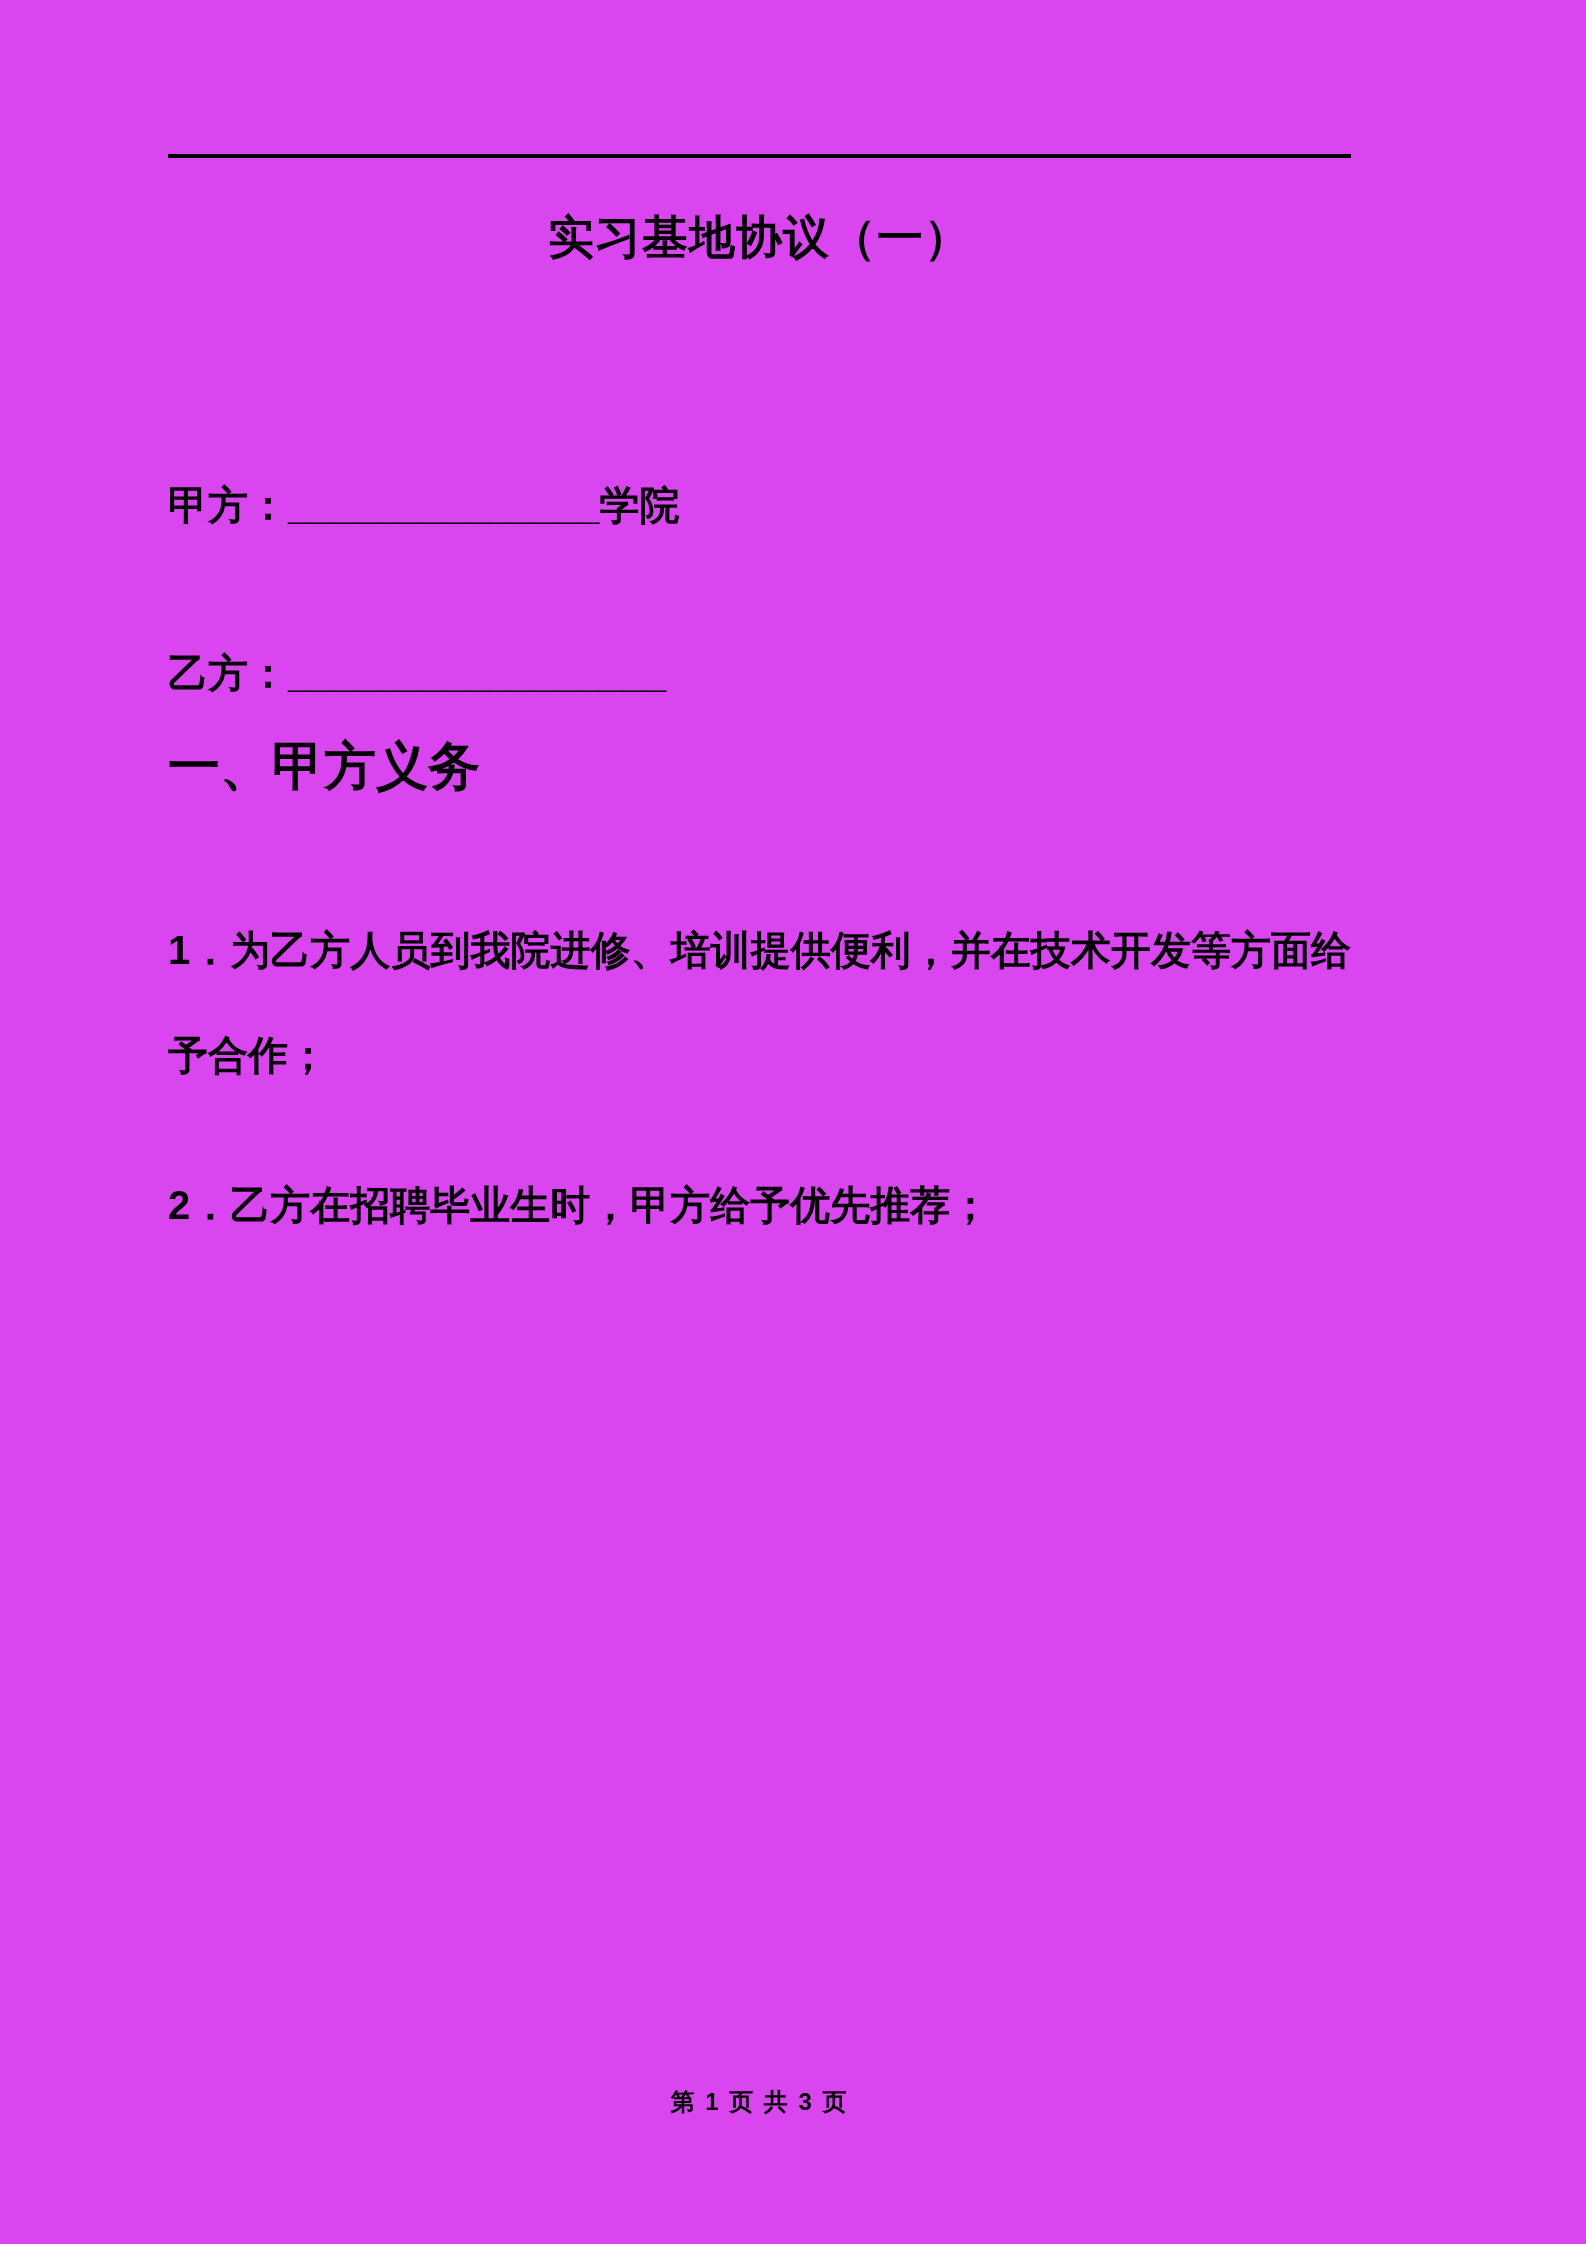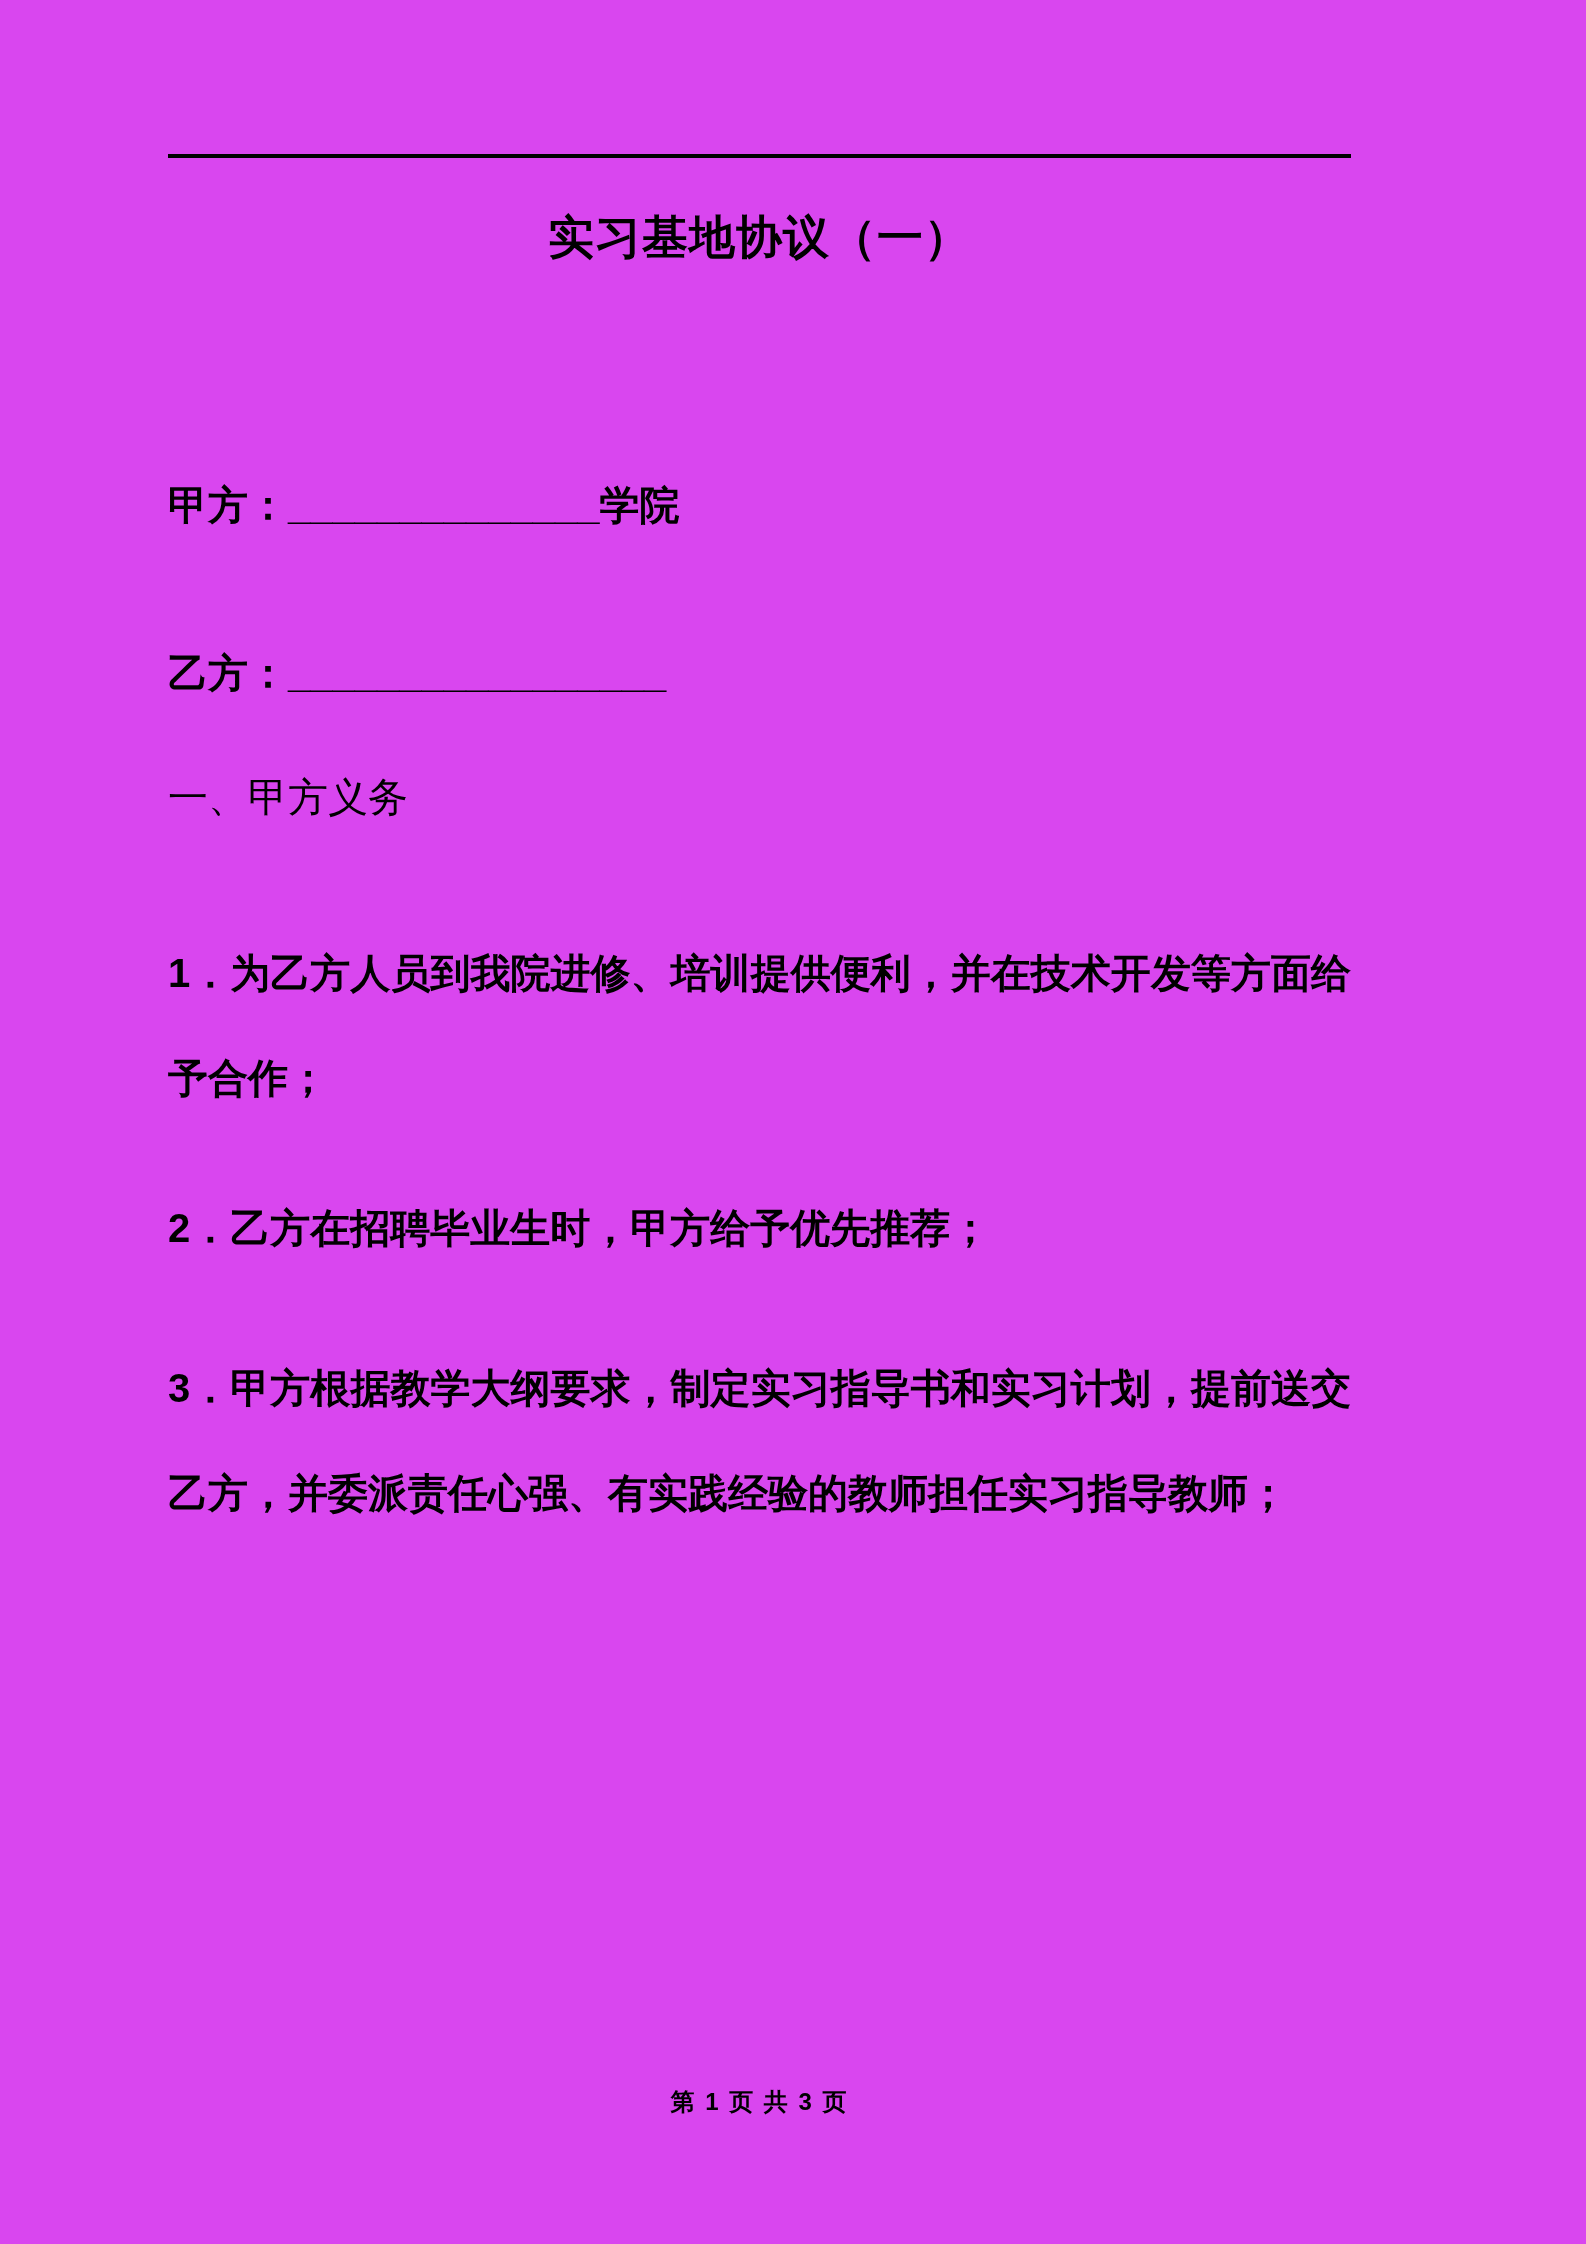--- a/index.html
+++ b/index.html
@@ -48,23 +48,23 @@
   }
   .para {
     font-size: 40px;
     font-weight: 600;
     line-height: 105px;
     text-align: justify;
     text-justify: inter-ideograph;
   }
   .intro { margin-top: 62px; }
   .section-heading {
-    margin-top: 76px;
-    font-size: 40px;
-    font-weight: 400;
+    margin-top: 38px;
+    font-size: 52px;
+    font-weight: 700;
     line-height: 1.2;
   }
   .item-1 { margin-top: 100px; }
   .item-2 { margin-top: 45px; }
   .item-3 { margin-top: 55px; }
   .page-footer {
     position: absolute;
     left: 168px;
     width: 1183px;
     top: 2086px;
@@ -92,18 +92,17 @@
       <span>乙方：</span><span class="blank">_________________</span>
     </div>
 
 
     <div class="section-heading">一、甲方义务</div>
 
     <div class="para item-1">1．为乙方人员到我院进修、培训提供便利，并在技术开发等方面给予合作；</div>
 
     <div class="para item-2">2．乙方在招聘毕业生时，甲方给予优先推荐；</div>
 
-    <div class="para item-3">3．甲方根据教学大纲要求，制定实习指导书和实习计划，提前送交乙方，并委派责任心强、有实践经验的教师担任实习指导教师；</div>
 
   </div>
 
   <div class="page-footer">第 1 页 共 3 页</div>
 </div>
 
 </body></html>

